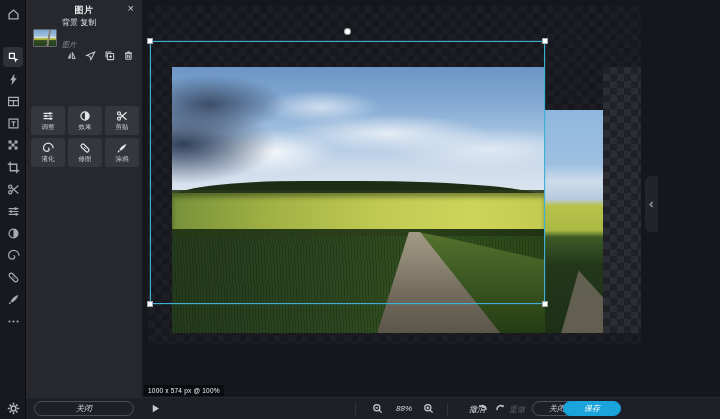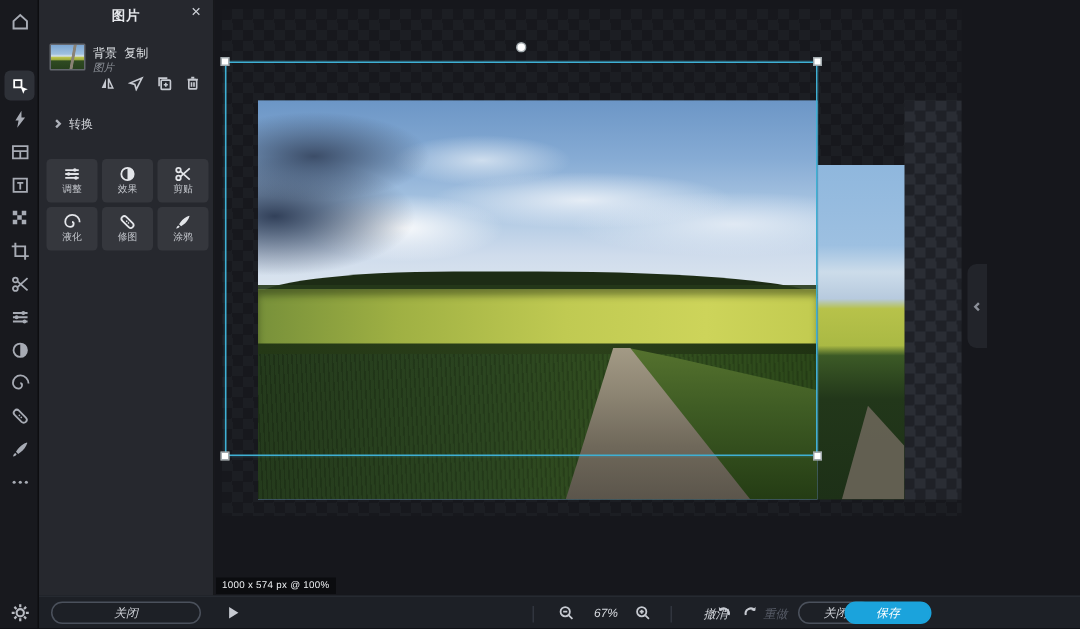--- a/index.html
+++ b/index.html
@@ -21,21 +21,21 @@
 
   
   .panel{position:absolute;top:0;height:397px;background:#26282e;z-index:5;padding-left:48px;}
   .p-title{position:absolute;top:4px;left:0;right:0;text-align:center;font-size:9px;
            font-weight:bold;color:#e6e8ec;letter-spacing:.5px;}
   .p-close{position:absolute;top:2px;right:8px;font-size:11px;color:#cfd3d9;cursor:pointer;}
 
   
   .left-panel{left:26px;width:117px;border-right:1px solid rgba(0,0,0,.4);}
   .thumb{position:absolute;left:7px;top:29px;width:24px;height:18px;border:1px solid #63666d;border-radius:1px;}
-  .layer-name{position:absolute;left:36px;top:30px;font-size:8px;color:#dde0e4;font-family:Liberation Mono, monospace;}
+  .layer-name{position:absolute;left:36px;top:17px;font-size:8px;color:#dde0e4;}
   .layer-type{position:absolute;left:36px;top:40px;font-size:7px;font-style:italic;color:#90949c;}
   .act-row{position:absolute;top:48px;right:7px;display:flex;gap:5px;color:#c6c9d0;}
   .act-row .a{width:14px;height:14px;display:flex;align-items:center;justify-content:center;cursor:pointer;}
   .act-row svg{width:11px;height:11px;}
   .tf-row{position:absolute;left:5px;right:5px;top:74px;height:17px;display:flex;align-items:center;
           gap:4px;padding-left:4px;color:#d3d6db;font-size:8px;border-radius:3px;cursor:pointer;}
   .tf-row svg{width:7px;height:7px;color:#aeb2ba;}
   .tool-grid{position:absolute;left:5px;top:106px;display:grid;grid-template-columns:repeat(3,34px);
              grid-auto-rows:29px;gap:3px;}
   .tool-btn{background:#35373d;border-radius:3px;display:flex;flex-direction:column;align-items:center;
@@ -363,26 +363,20 @@
             <use href="#s-dup"></use>
           </svg>
         </span>
       <span class="a">
           <svg class="ic">
             <use href="#s-trash"></use>
           </svg>
         </span>
     </div>
 
-    <div class="tf-row">
-      <svg class="ic">
-          <use href="#s-chr"></use>
-        </svg>
-      <span>转换</span>
-    </div>
 
     <div class="tool-grid">
       <div class="tool-btn">
         <svg class="ic">
             <use href="#s-sliders"></use>
           </svg>
         <span class="tg-lb">调整</span>
       </div>
       <div class="tool-btn">
         <svg class="ic">
@@ -460,21 +454,21 @@
           <use href="#s-play"></use>
         </svg>
       </div>
 
     <div class="v-div" style="left:329px"></div>
     <div class="bb bb-ic" style="left:346px;top:5px">
         <svg class="ic">
           <use href="#s-zout"></use>
         </svg>
       </div>
-    <div class="bb bb-txt" style="left:362px;top:6px;width:32px">67%</div>
+    <div class="bb bb-txt" style="left:362px;top:6px;width:32px">88%</div>
     <div class="bb bb-ic" style="left:397px;top:5px">
         <svg class="ic">
           <use href="#s-zin"></use>
         </svg>
       </div>
     <div class="v-div" style="left:421px"></div>
 
     <div class="bb bb-txt" style="left:443px;top:6px">撤消</div>
     <div class="bb bb-ic" style="left:451px;top:5px">
         <svg class="ic">

